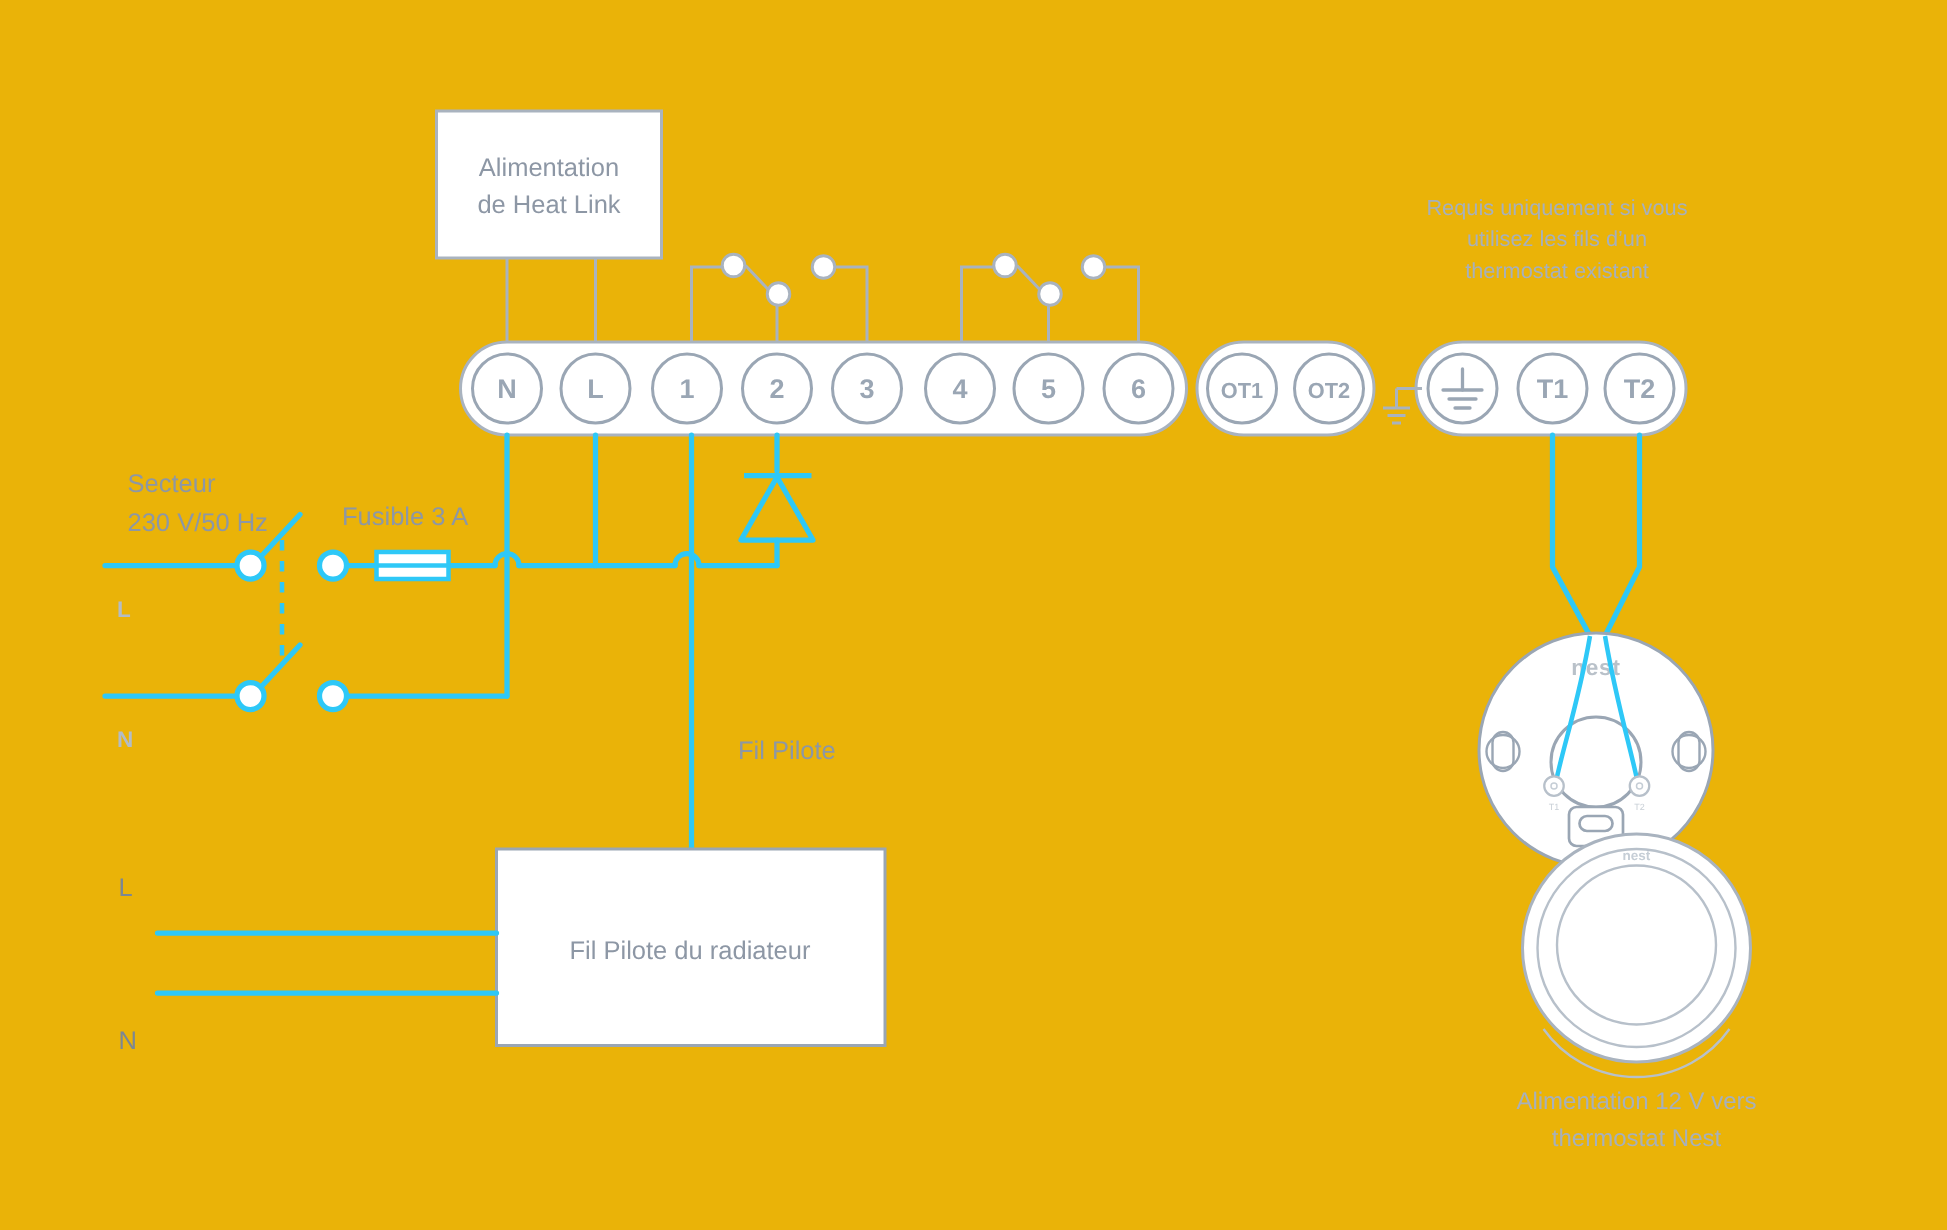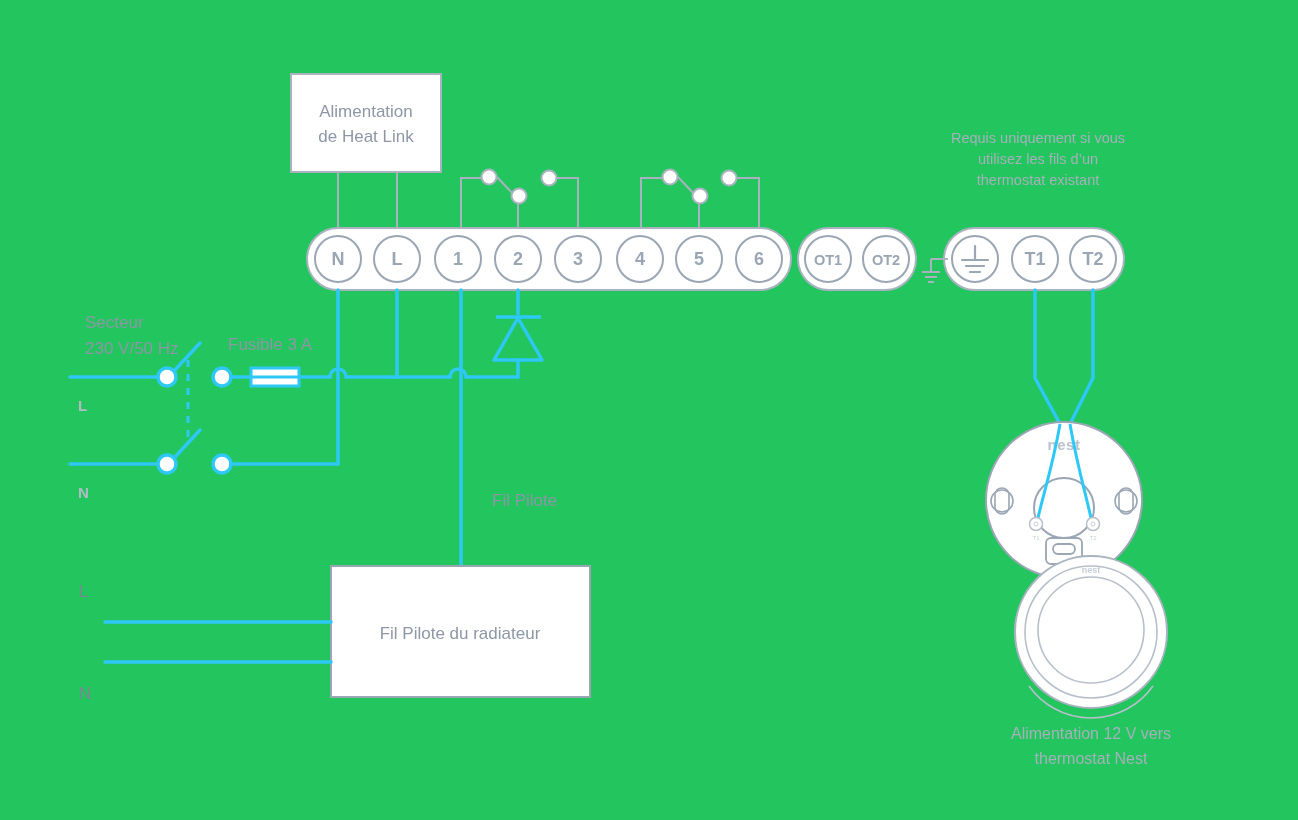--- a/index.html
+++ b/index.html
@@ -7,21 +7,21 @@
     padding: 0;
     background: #ffffff;
   }
   body {
     font-family: "Liberation Sans", sans-serif;
   }
   #canvas {
     position: relative;
     width: 1298px;
     height: 820px;
-    background: #22c55e;
+    background: #eab308;
     overflow: hidden;
   }
   svg.diagram {
     position: absolute;
     left: 0;
     top: 0;
     width: 1298px;
     height: 820px;
   }
   text {

